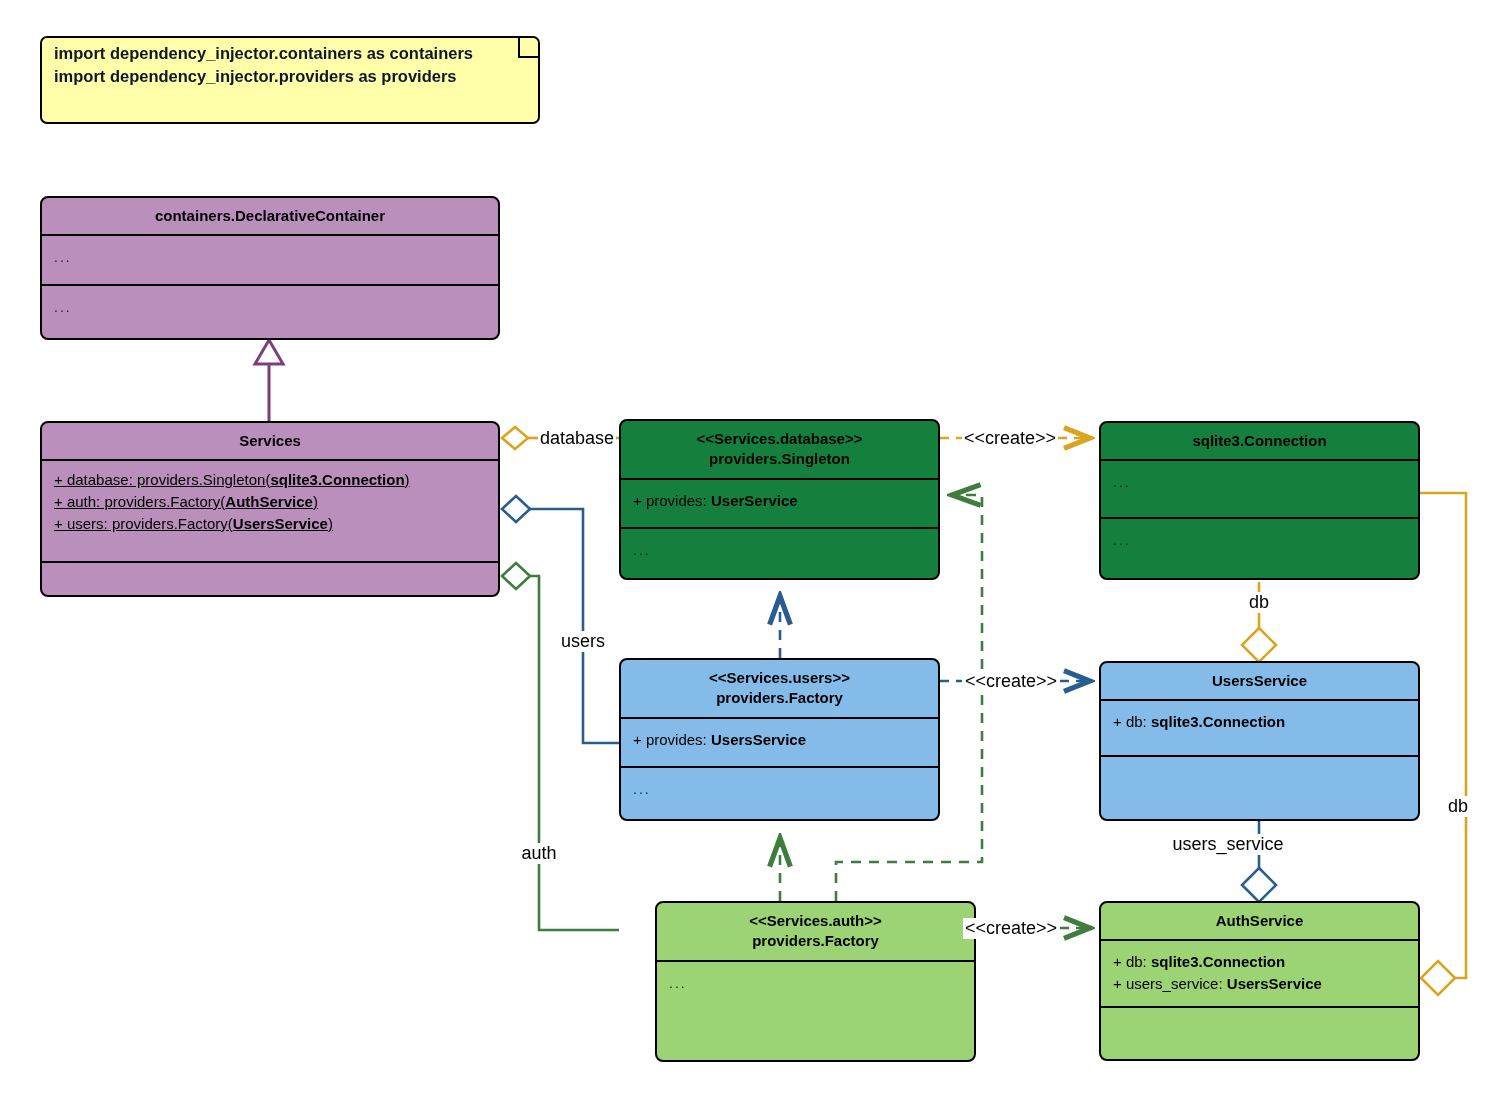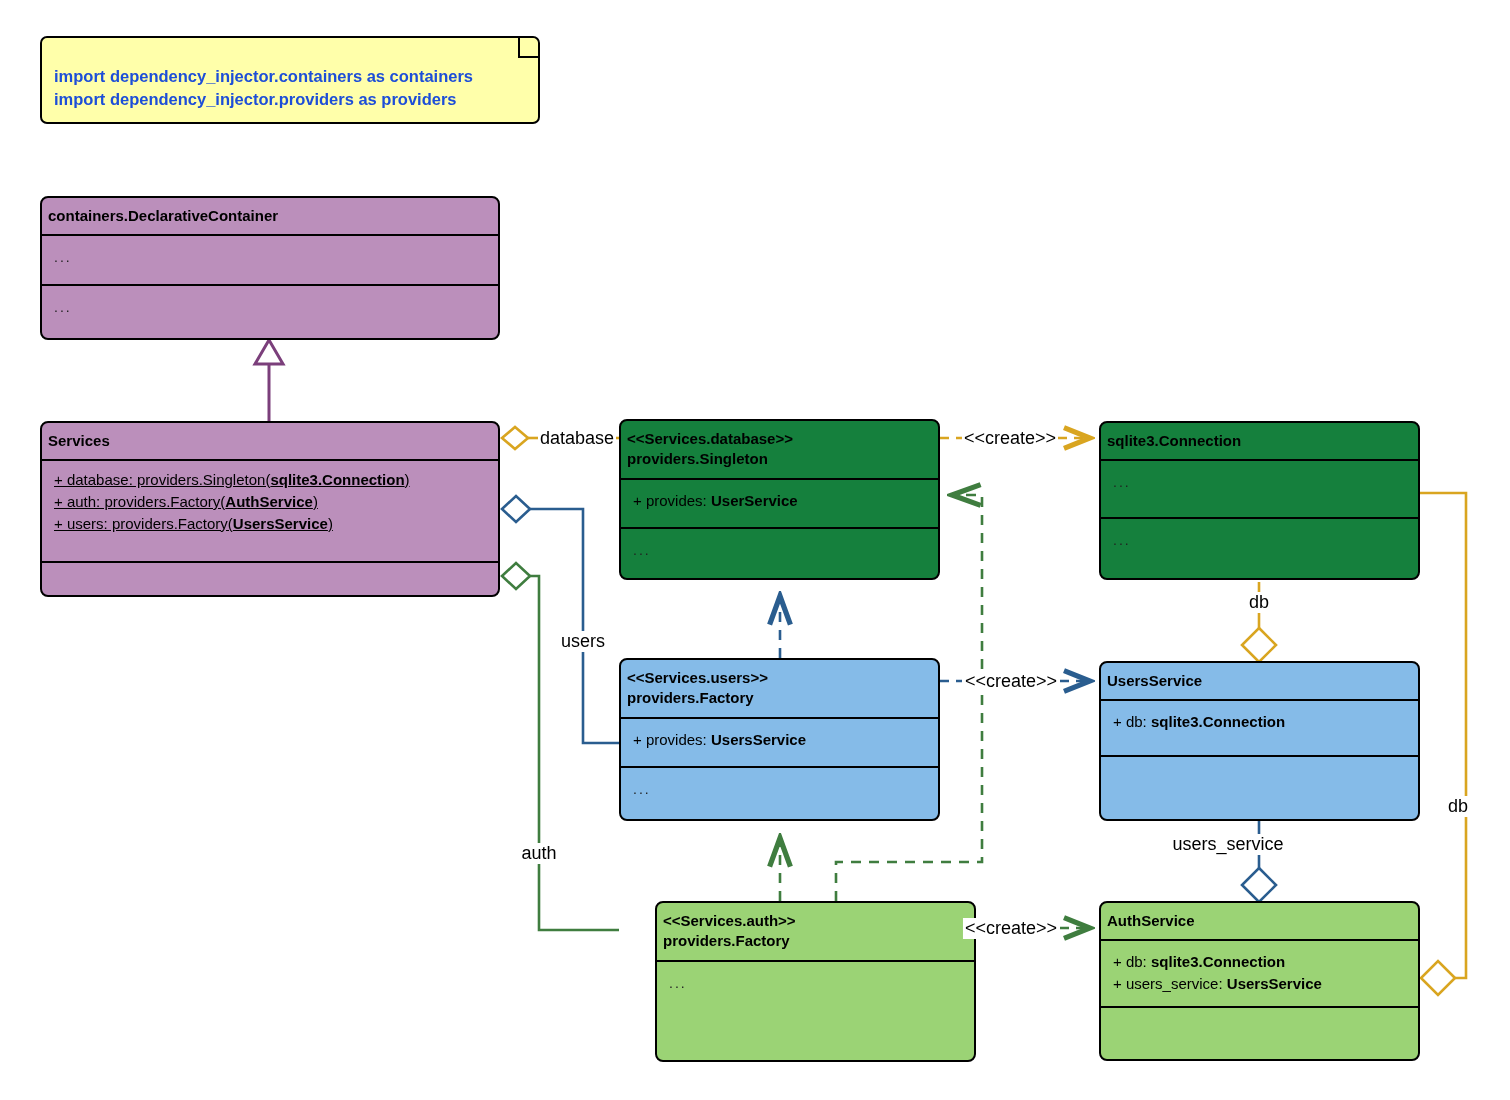--- a/index.html
+++ b/index.html
@@ -40,38 +40,39 @@
     width: 18px;
     height: 18px;
     background: #ffffaa;
     border-left: 2.5px solid #000;
     border-bottom: 2.5px solid #000;
     border-top-right-radius: 7px;
   }
   .note-text {
     font-size: 16.5px;
     font-weight: bold;
-    color: #1d4ed8;
+    color: #0f172a;
     line-height: 1.42;
-    padding: 27px 14px 10px 12px;
+    padding: 4px 14px 10px 12px;
     white-space: pre;
   }
   
   .cls {
     position: absolute;
     border: 2.5px solid #000000;
     border-radius: 8px;
     box-sizing: border-box;
     overflow: hidden;
   }
   .cls .hdr {
+    text-align: center;
     font-weight: bold;
     font-size: 15px;
     color: #000;
-    padding: 8px 6px;
+    padding: 8px 20px;
     line-height: 1.35;
     border-bottom: 2.5px solid #000;
     box-sizing: border-box;
   }
   .cls .sec {
     font-size: 15px;
     color: #000;
     padding: 10px 12px;
     box-sizing: border-box;
     line-height: 1.45;

